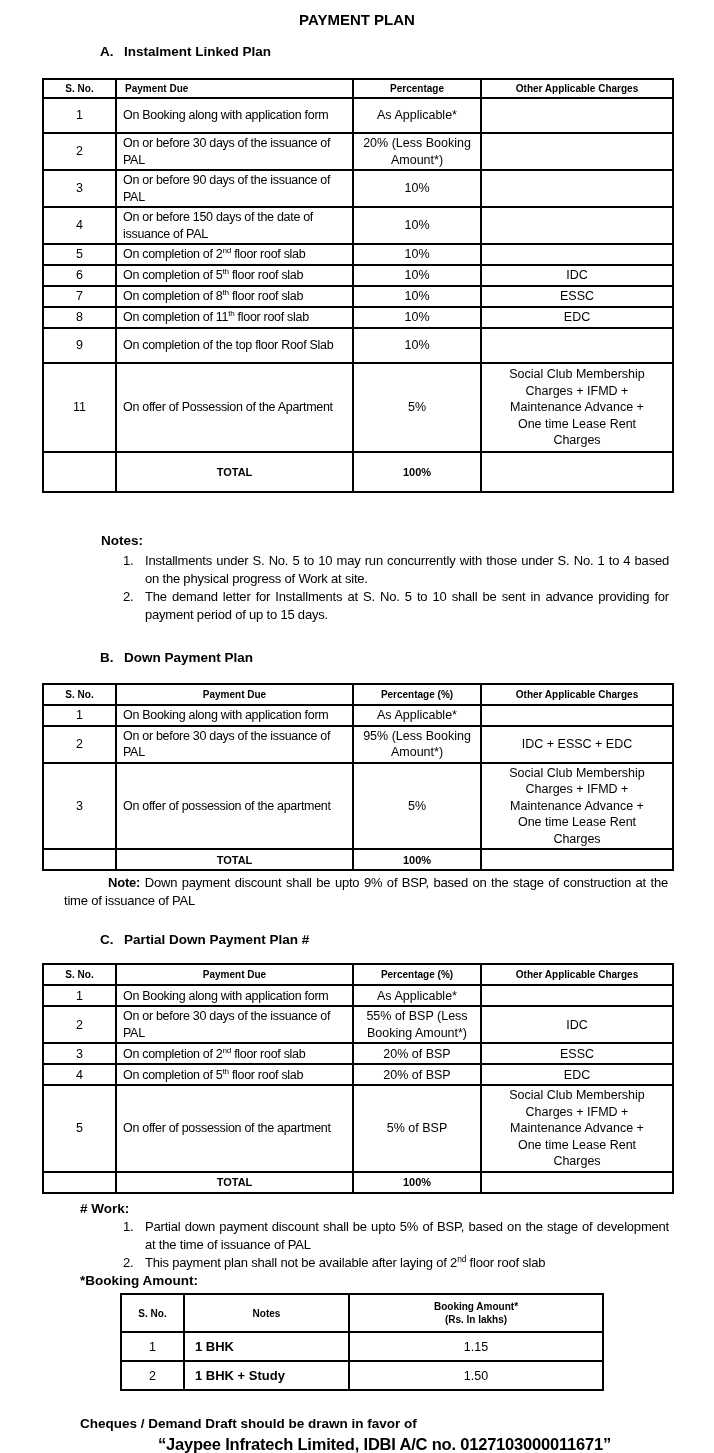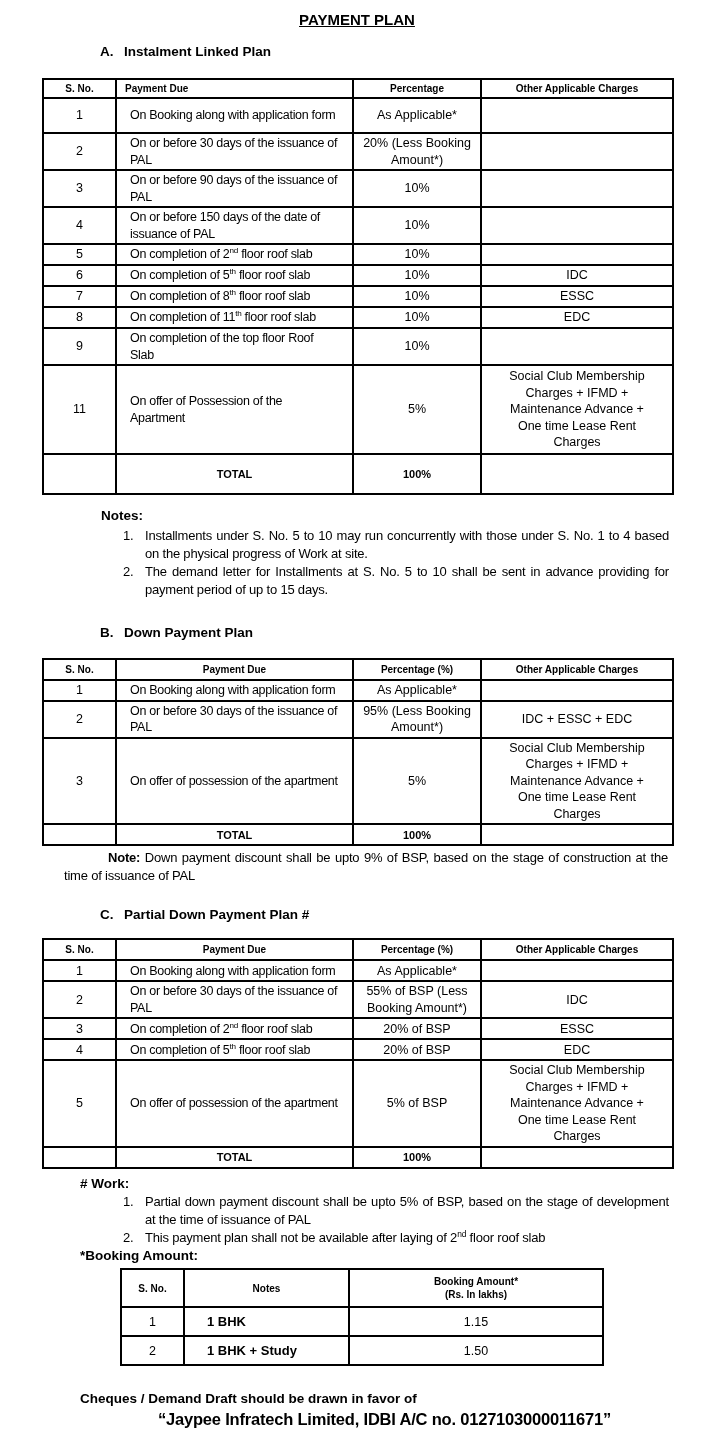--- a/index.html
+++ b/index.html
@@ -7,21 +7,20 @@
   body {
     width: 714px; height: 1453px; overflow: hidden;
     font-family: "Liberation Sans", sans-serif;
     color: #000;
   }
   .title {
     padding-top: 11px;
     text-align: center;
     font-weight: bold;
     font-size: 15px;
-    text-decoration: underline;
   }
   .section-heading {
     margin-left: 100px;
     font-weight: bold;
     font-size: 13.5px;
     display: flex;
   }
   .section-label { width: 24px; flex: none; }
   .mt-a { margin-top: 16px; }
   .mt-b { margin-top: 26px; }
@@ -40,38 +39,38 @@
     border: 2px solid #000;
     vertical-align: middle;
     overflow: hidden;
     font-size: 12.5px;
     line-height: 1.32;
     padding: 1px 6px;
   }
   th { font-size: 10px; font-weight: bold; text-align: center; margin-top: 45px; }
   th.th-left { text-align: left; padding-left: 8px; }
   td.c { text-align: center; }
-  td.due { text-align: left; padding: 1px 13px; letter-spacing: -0.3px; }
+  td.due { text-align: left; padding: 1px 6px; letter-spacing: -0.3px; }
   td.charges { padding: 1px 16px; }
   tr.r19 { height: 19px; }
   tr.r21 { height: 21px; }
   tr.r35 { height: 35px; }
   tr.r40 { height: 40px; }
   tr.r86 { height: 86px; }
   tr.r89 { height: 89px; }
   td.total { font-weight: bold; text-align: center; font-size: 11px; }
   sup { font-size: 0.65em; }
 
   .sub-heading {
     margin-left: 80px;
     font-weight: bold;
     font-size: 13.5px;
     line-height: 1.35;
   }
-  .mt-notes { margin-top: 12px; margin-bottom: 2px; padding-left: 21px; }
+  .mt-notes { margin-top: 39px; margin-bottom: 2px; padding-left: 21px; }
   .notes-list {
     margin-left: 123px;
     width: 546px;
     font-size: 13px;
     line-height: 1.38;
     letter-spacing: -0.2px;
   }
   .note-item { display: flex; }
   .note-num { width: 22px; flex: none; }
   .note-text { flex: 1; text-align: justify; }
@@ -85,21 +84,21 @@
   }
   .inline-note .lbl { font-weight: bold; margin-left: 44px; }
 
   .booking-table {
     width: 482px;
     margin-left: 120px;
     margin-top: 3px;
   }
   .booking-table tr.hdr { height: 38px; }
   .booking-table tr.row { height: 29px; }
-  td.type-cell { font-weight: bold; text-align: left; padding-left: 22px; font-size: 13px; }
+  td.type-cell { font-weight: bold; text-align: left; padding-left: 10px; font-size: 13px; }
 
   .footer-line1 { margin-top: 24px; }
   .footer-line2 {
     margin-left: 158px;
     margin-top: 1px;
     font-weight: bold;
     font-size: 16.5px;
     letter-spacing: -0.2px;
   }
   .mt-cnote { margin-top: 6px; }

